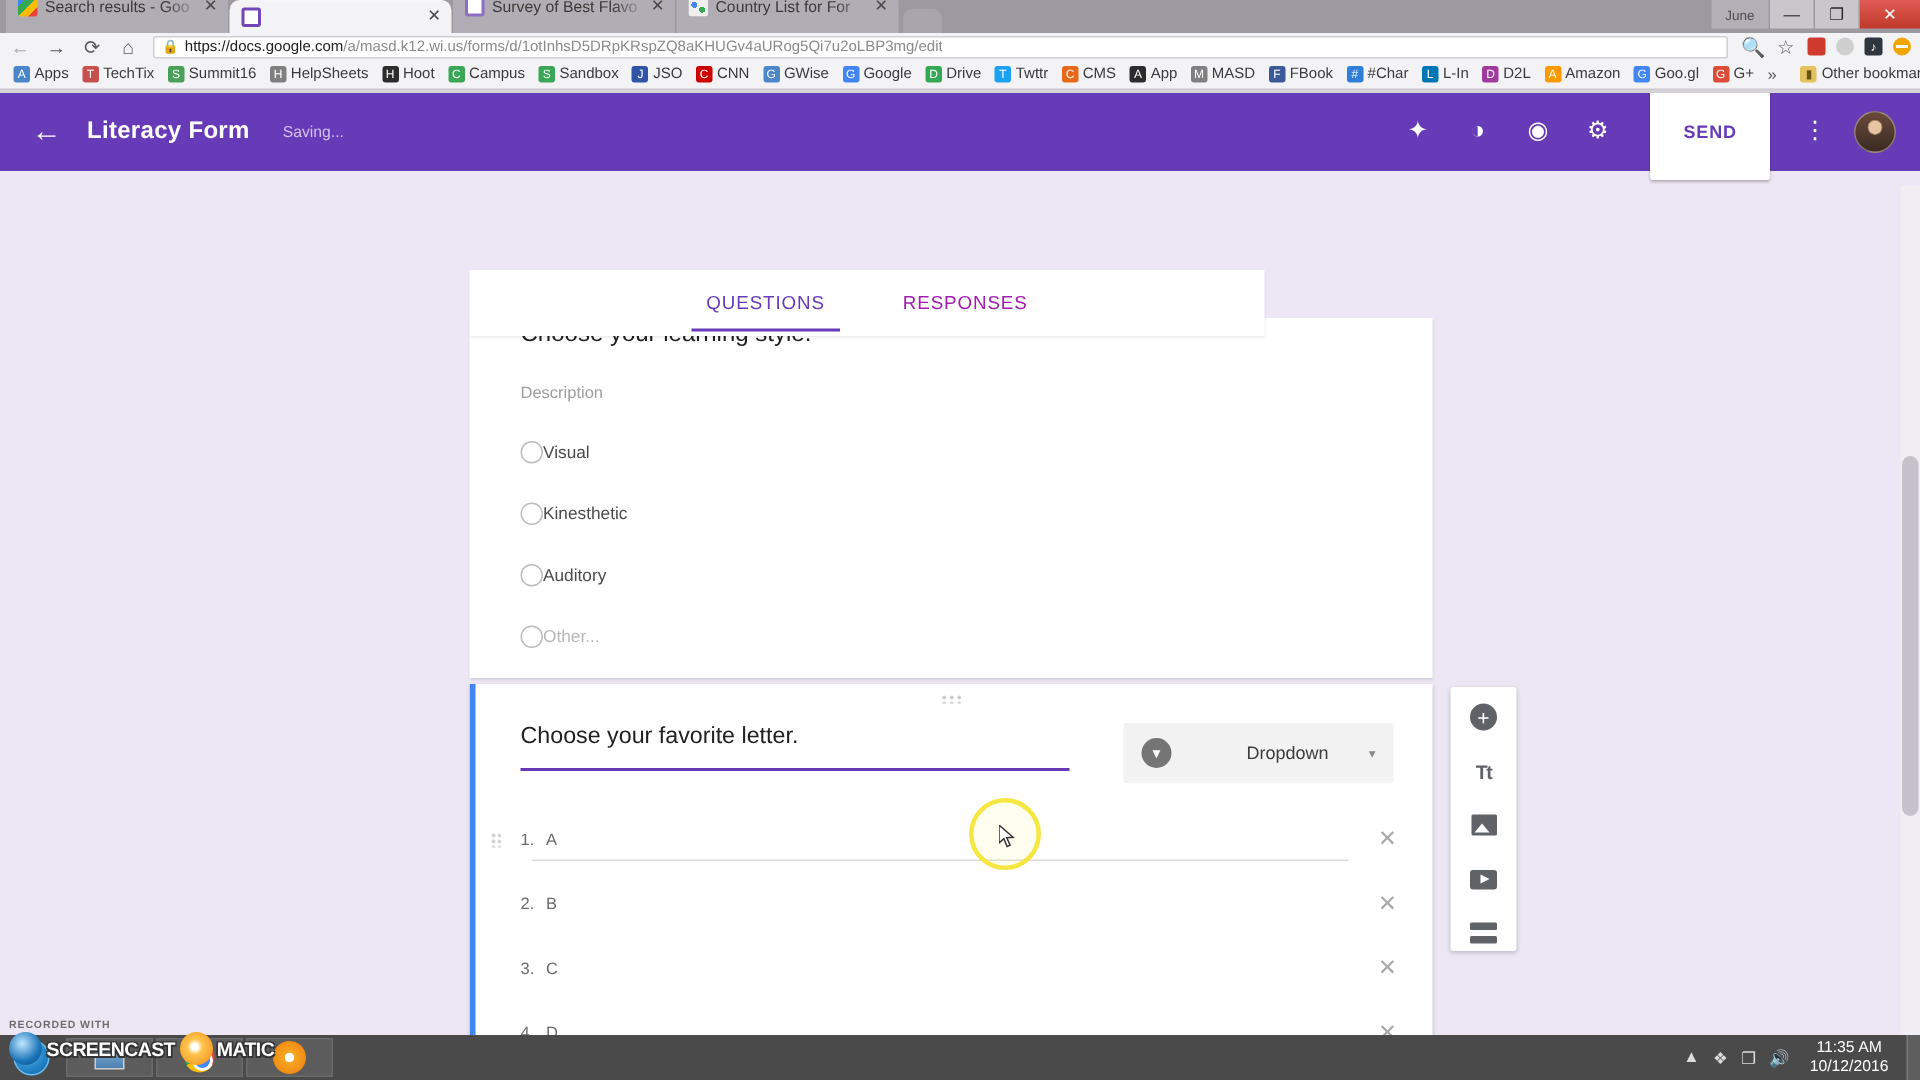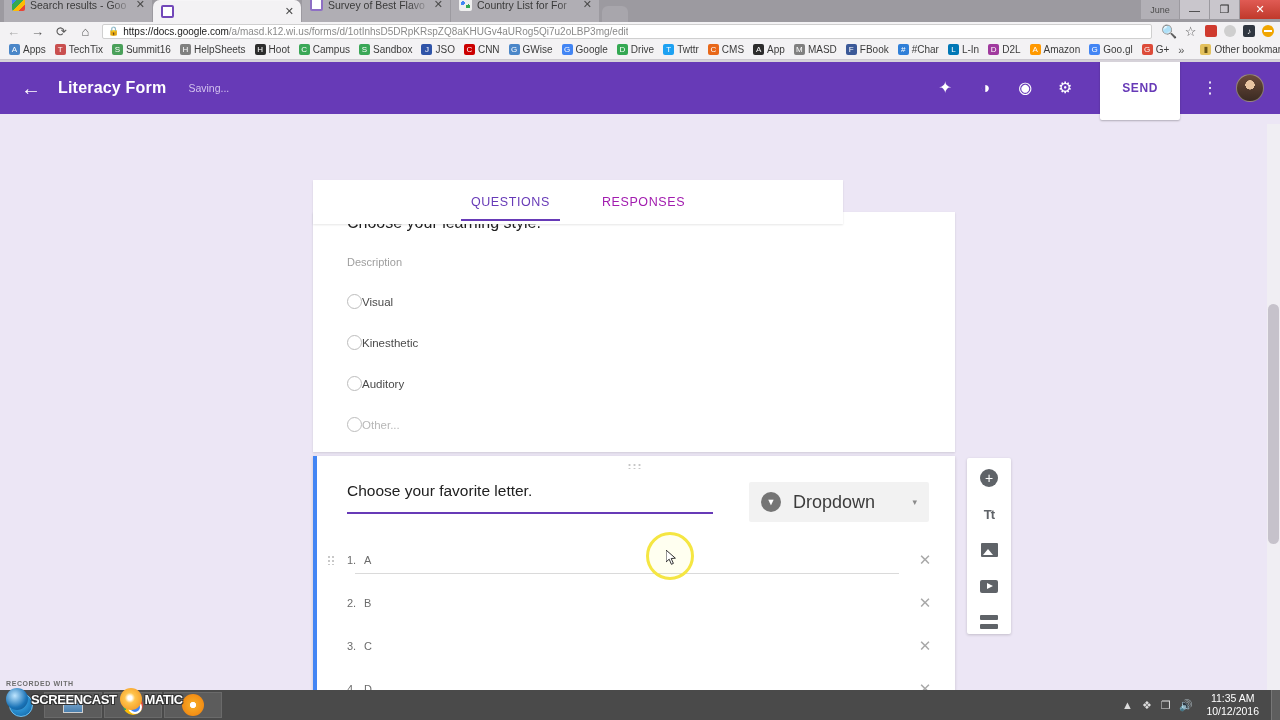--- a/index.html
+++ b/index.html
@@ -139,21 +139,21 @@
   .q2-title { font-size:15.5px; color:#212121; padding-bottom:12px; }
   .q2-underline { height:2px; background:#673ab7; width:366px; }
   .type-select {
     margin-left:36px; width:180px; height:40px; background:#f2f2f2; border-radius:2px;
     display:flex; align-items:center; padding: 0 12px; gap:12px;
   }
   .type-ico {
     width:20px; height:20px; border-radius:50%; background:#757575; color:#fff;
     display:flex; align-items:center; justify-content:center; font-size:9px; flex:0 0 20px;
   }
-  .type-label { font-size:18px; color:#3c3c3c; flex:1; }
+  .type-label { font-size:12px; color:#3c3c3c; flex:1;margin-left:38px; }
   .type-chev { font-size:9px; color:#8a8a8a; }
 
   .choices { margin-top: 16px; }
   .choice-row {
     position:relative; display:flex; align-items:center; height:43px; padding: 0 22px 0 34px;
   }
   .drag-dots {
     position:absolute; left:14px; top:50%; transform:translateY(-50%);
     width:7px; height:10px;
     background-image: radial-gradient(circle, #c8c8c8 1px, transparent 1.2px);

